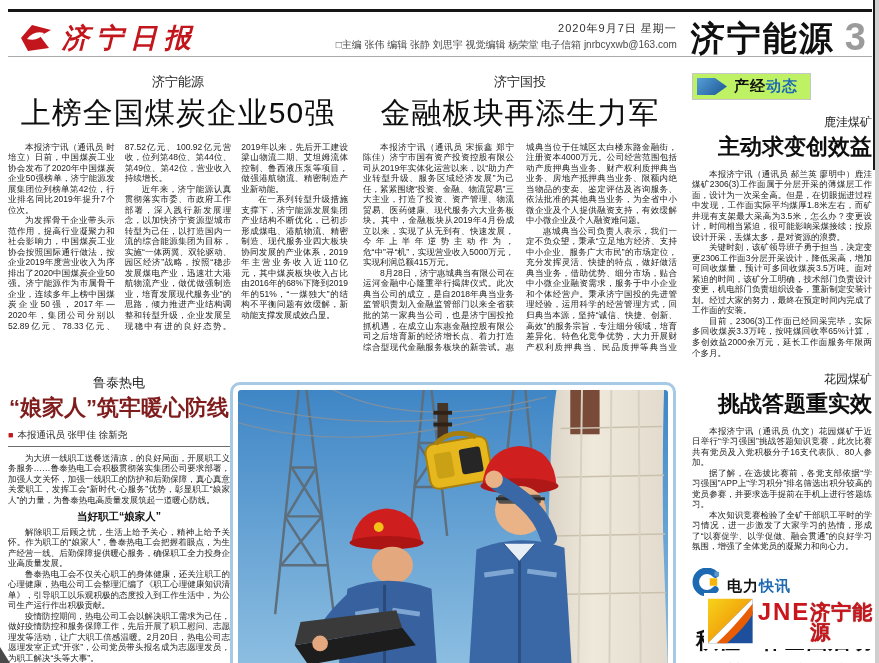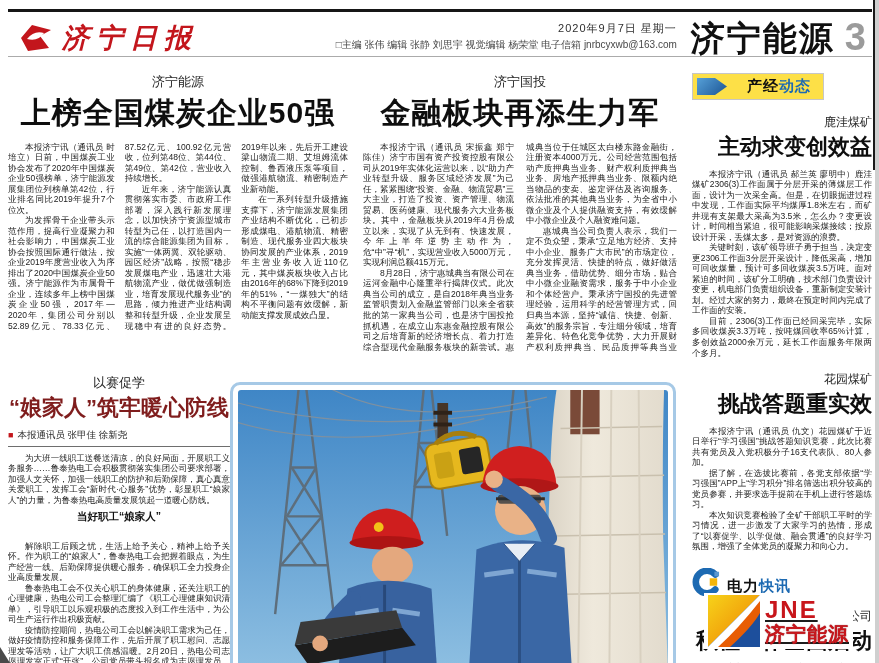--- a/index.html
+++ b/index.html
@@ -24,54 +24,54 @@
   .section-block{display:flex;align-items:baseline;margin-left:14px;padding-right:6px;}
   .section-title{font-size:34px;font-weight:900;color:#101010;letter-spacing:2px;line-height:1;}
   .page-num{font-size:38px;font-weight:bold;color:#9b9b9b;margin-left:10px;line-height:1;}
   
   .content{position:absolute;left:8px;top:57px;width:864px;display:flex;gap:15px;padding-top:16px;}
   .col-left{width:340px;}
   .col-mid{width:314px;}
   .col-right{flex:1;min-width:0;}
   .kicker{text-align:center;font-size:13px;color:#242424;margin:0 0 3px;}
   .kicker-sm{text-align:right;font-size:12px;color:#242424;margin:0 0 2px;}
-  .headline-xl{font-size:30px;font-weight:700;text-align:center;color:#0e0e0e;
+  .headline-xl{font-size:30px;font-weight:400;text-align:center;color:#0e0e0e;
         letter-spacing:1px;margin:0 0 10px;line-height:1.25;white-space:nowrap;}
   .headline-md{font-size:22px;font-weight:900;text-align:right;color:#0e0e0e;
         margin:0 0 8px;line-height:1.25;white-space:nowrap;}
   .headline-lg{font-size:22px;font-weight:900;text-align:center;color:#7f1d1d;
         margin:0 0 6px;line-height:1.2;white-space:nowrap;}
   p.bodytext{margin:0;text-indent:2em;font-size:8.5px;line-height:1.24;text-align:justify;color:#222;}
   .body-3col{column-count:3;column-gap:10px;height:218px;overflow:hidden;}
   .body-2col{column-count:2;column-gap:12px;height:216px;overflow:hidden;}
   .body-1col{overflow:hidden;}
   .lutai-article{width:222px;margin-top:14px;}
   .byline{display:flex;align-items:center;gap:4px;border-bottom:1px solid #6e6e6e;
         padding:2px 0 4px;margin:0 0 6px;}
   .byline-bullet{color:#c3161c;font-size:9px;line-height:1;}
   .byline-text{font-size:9.5px;color:#2a2a2a;}
-  .subhead{text-align:center;font-weight:bold;font-size:10.5px;margin:4px 0 17px;color:#111;}
+  .subhead{text-align:center;font-weight:bold;font-size:10.5px;margin:4px 0 3px;color:#111;}
   .article-gap{margin-top:13px;}
   
-  .sec-head{display:inline-flex;align-items:center;gap:20px;border:1px solid #c6c6c6;
-        padding:3px 12px 3px 4px;margin:0 0 14px;background:#fde047;}
+  .sec-head{display:inline-flex;align-items:center;gap:7px;border:1px solid #c6c6c6;
+        padding:3px 12px 3px 4px;margin:0 0 14px;background:#bef264;}
   .sec-arrow{width:30px;height:17px;background:linear-gradient(135deg,#56a0d8,#1b5493);
         clip-path:polygon(0 0,60% 0,100% 50%,60% 100%,0 100%);}
   .sec-label{font-size:15px;font-weight:900;letter-spacing:1px;}
   .sec-label .black{color:#111;}
   .sec-label .blue{color:#1d6ab2;}
   .sec-head2{display:flex;align-items:flex-end;gap:7px;margin:16px 0 12px;}
   
   .photo{position:absolute;left:230px;top:382px;width:446px;height:300px;margin:0;
         border:3px solid #a6c9e6;border-radius:10px;background:#fff;padding:5px;box-sizing:border-box;}
   .photo svg{width:100%;height:100%;display:block;border-radius:3px;}
   
   .jne-logo{position:absolute;left:704px;top:593px;display:flex;align-items:center;gap:5px;
         background:#fff;padding:2px 4px;}
-  .jne-text{display:flex;flex-direction:column;line-height:1;text-decoration:underline;}
+  .jne-text{display:flex;flex-direction:row;line-height:1;}
   .jne-en{font-size:24px;font-weight:900;color:#c8161c;letter-spacing:2px;}
   .jne-cn{font-size:20px;font-weight:900;color:#c8161c;margin-top:2px;letter-spacing:1px;
         text-shadow:0 0 1px #7a0d10;}
 </style>
 </head>
 <body>
 
 <div class="page">
   <div class="top-rule"></div>
 
@@ -102,21 +102,21 @@
         <h1 class="headline-xl">上榜全国煤炭企业50强</h1>
         <div class="body-3col">
           <p class="bodytext">本报济宁讯（通讯员 时培立）日前，中国煤炭工业协会发布了2020年中国煤炭企业50强榜单，济宁能源发展集团位列榜单第42位，行业排名同比2019年提升7个位次。</p>
           <p class="bodytext">为发挥骨干企业带头示范作用，提高行业凝聚力和社会影响力，中国煤炭工业协会按照国际通行做法，按企业2019年度营业收入为序排出了2020中国煤炭企业50强。济宁能源作为市属骨干企业，连续多年上榜中国煤炭企业50强，2017年—2020年，集团公司分别以52.89亿元、78.33亿元、87.52亿元、100.92亿元营收，位列第48位、第44位、第49位、第42位，营业收入持续增长。</p>
           <p class="bodytext">近年来，济宁能源认真贯彻落实市委、市政府工作部署，深入践行新发展理念，以加快济宁资源型城市转型为己任，以打造国内一流的综合能源集团为目标，实施“一体两翼、双轮驱动、园区经济”战略，按照“稳步发展煤电产业，迅速壮大港航物流产业，做优做强制造业，培育发展现代服务业”的思路，倾力推进产业结构调整和转型升级，企业发展呈现稳中有进的良好态势。2019年以来，先后开工建设梁山物流二期、艾坦姆流体控制、鲁西液压泵等项目，做强港航物流、精密制造产业新动能。</p>
           <p class="bodytext">在一系列转型升级措施支撑下，济宁能源发展集团产业结构不断优化，已初步形成煤电、港航物流、精密制造、现代服务业四大板块协同发展的产业体系，2019年主营业务收入近110亿元，其中煤炭板块收入占比由2016年的68%下降到2019年的51%，“一煤独大”的结构不平衡问题有效缓解，新动能支撑发展成效凸显。</p>
         </div>
       </article>
 
       <article class="lutai-article">
-        <p class="kicker">以赛促学</p>
+        <p class="kicker">鲁泰热电</p>
         <h2 class="headline-lg">“娘家人”筑牢暖心防线</h2>
         <div class="byline">
           <span class="byline-bullet">■</span>
           <span class="byline-text">本报通讯员 张甲佳 徐新尧</span>
         </div>
         <div class="body-1col">
           <p class="bodytext">为大班一线职工送餐送清凉，的良好局面，开展职工义务服务……鲁泰热电工会积极贯彻落实集团公司要求部署，加强人文关怀，加强一线职工的防护和后勤保障，真心真意关爱职工，发挥工会“新时代·心服务”优势，彰显职工“娘家人”的力量，为鲁泰热电高质量发展筑起一道暖心防线。</p>
           <p class="subhead">当好职工“娘家人”</p>
           <p class="bodytext">解除职工后顾之忧，生活上给予关心，精神上给予关怀。作为职工的“娘家人”，鲁泰热电工会把握着眼点，为生产经营一线、后勤保障提供暖心服务，确保职工全力投身企业高质量发展。</p>
           <p class="bodytext">鲁泰热电工会不仅关心职工的身体健康，还关注职工的心理健康，热电公司工会整理汇编了《职工心理健康知识清单》，引导职工以乐观积极的态度投入到工作生活中，为公司生产运行作出积极贡献。</p>

